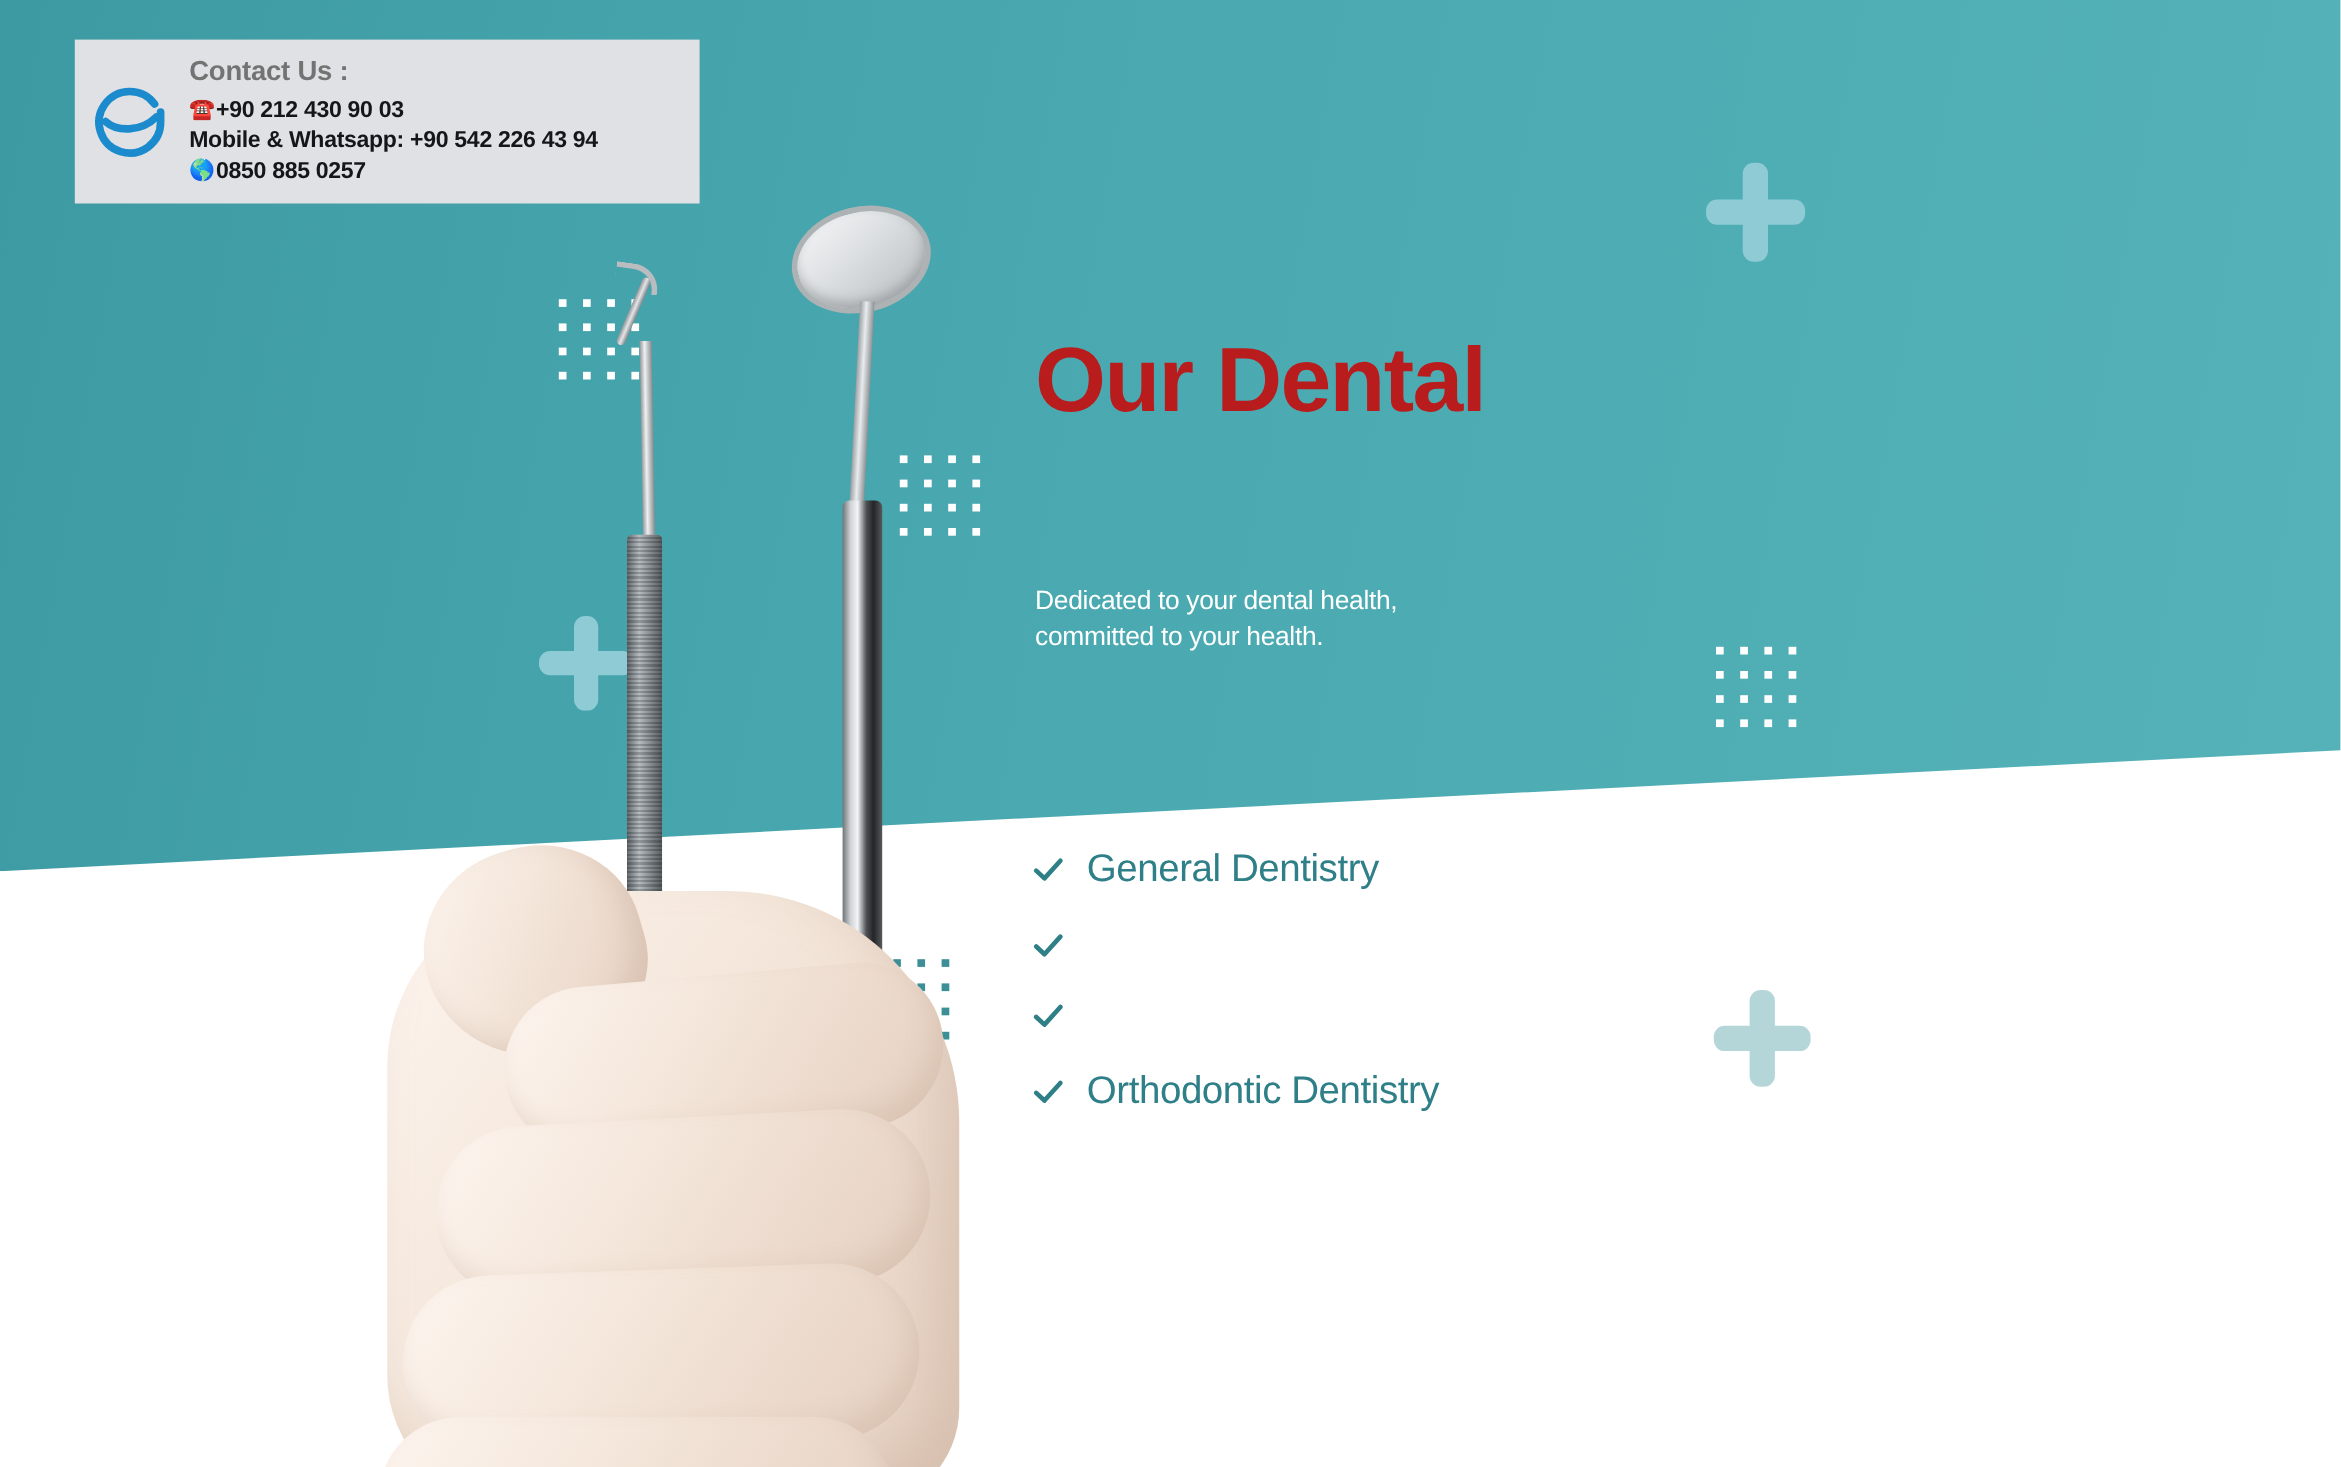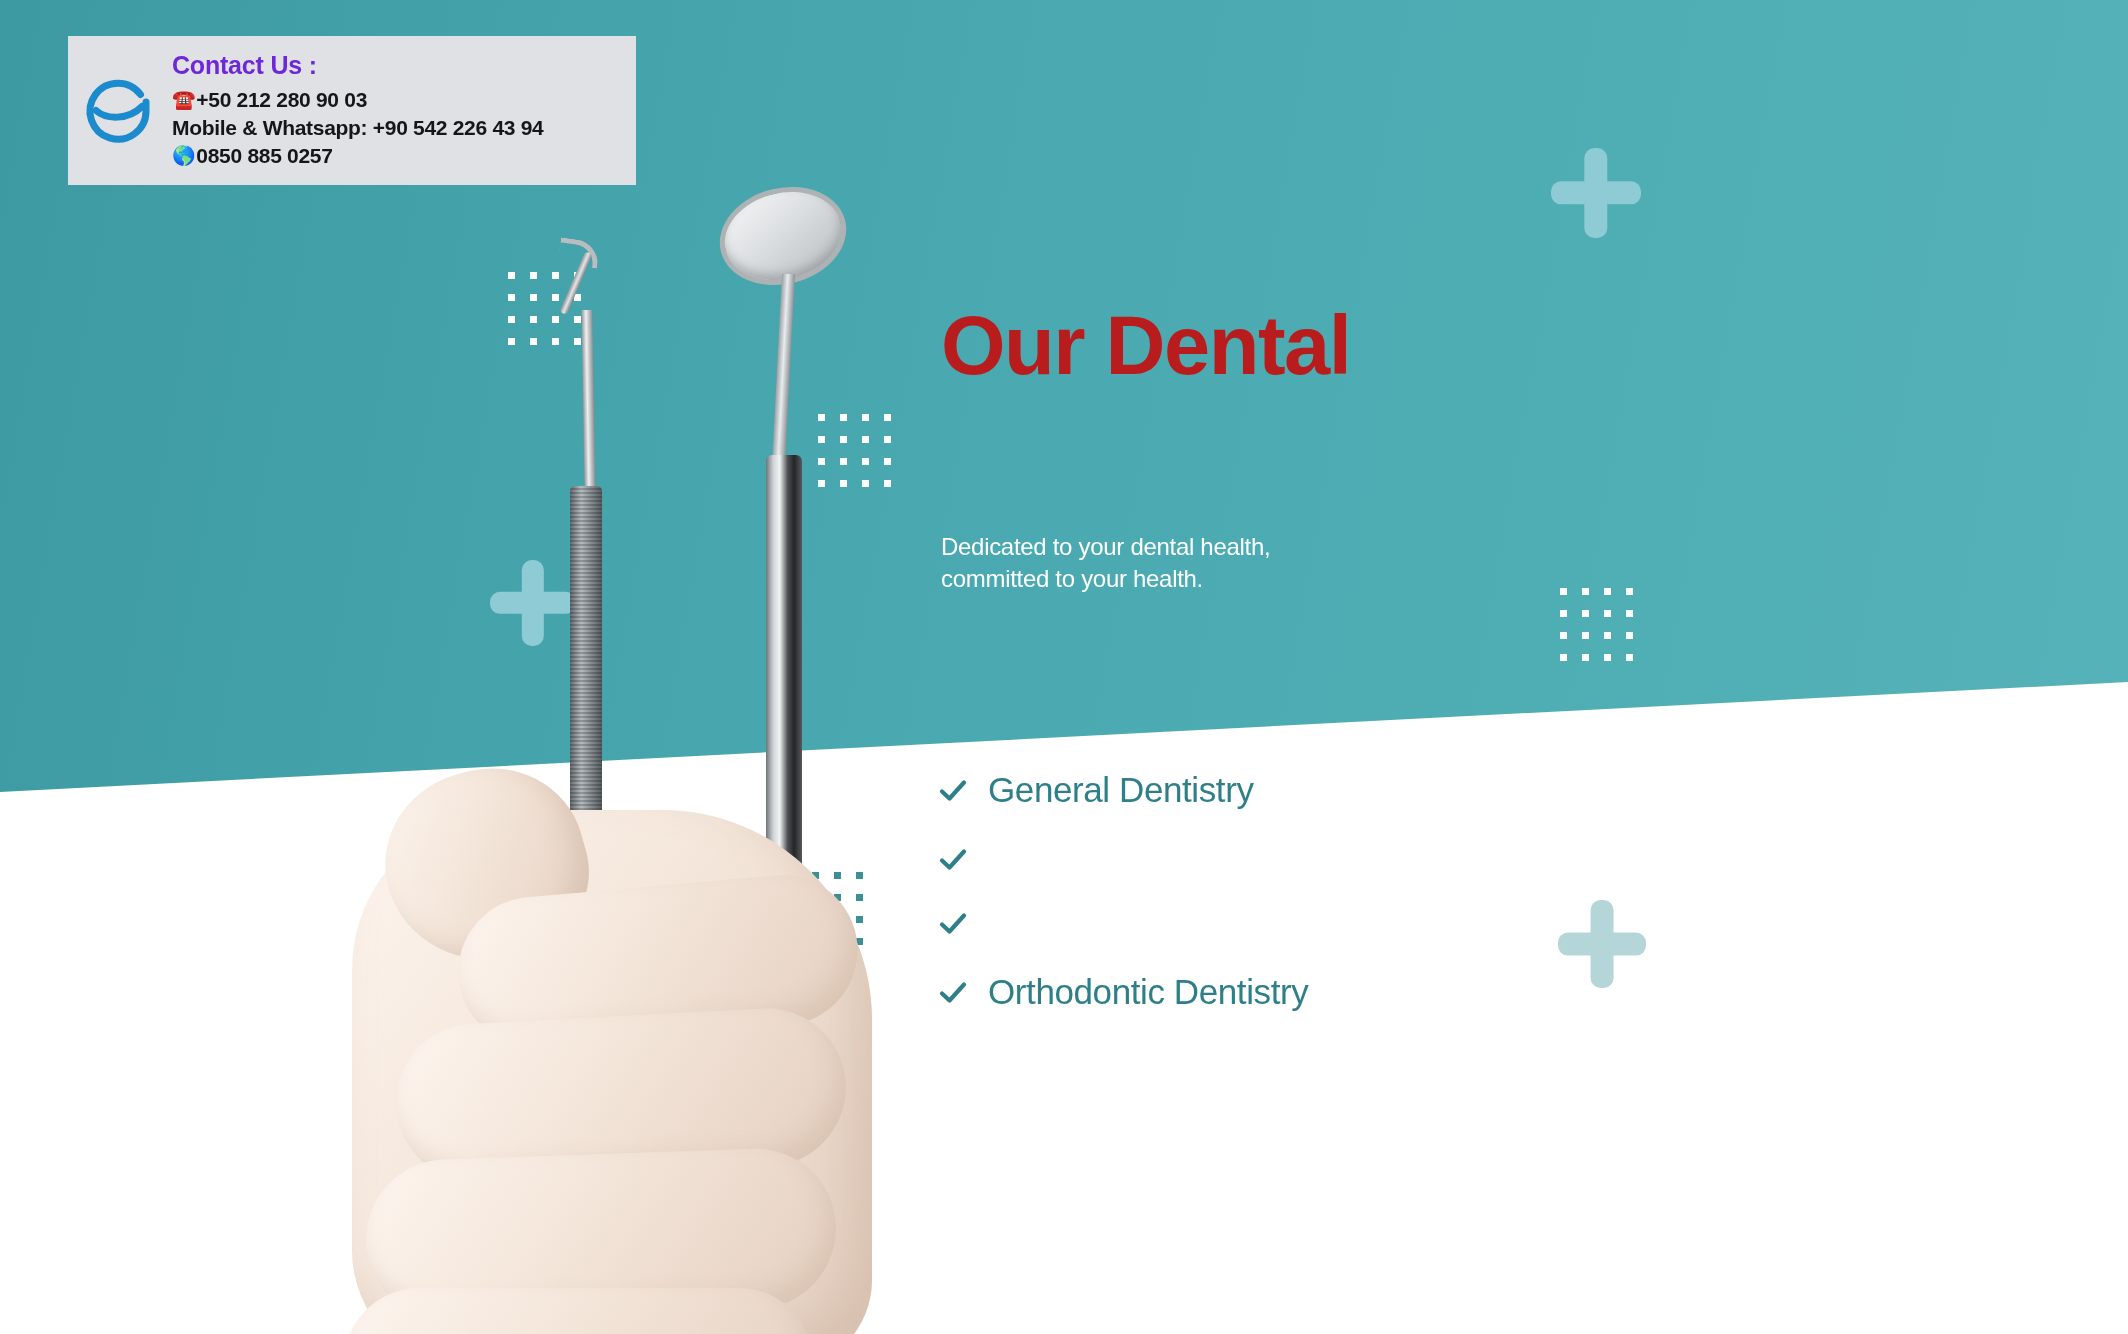--- a/index.html
+++ b/index.html
@@ -56,21 +56,21 @@
     left:68px; top:36px;
     width:568px; height:149px;
     background:#e0e1e4;
     display:flex;
     align-items:center;
     padding:0 10px 0 14px;
   }
   #brand-logo { flex:0 0 auto; width:74px; height:74px; margin-right:16px; }
   #contact-lines { display:flex; flex-direction:column; justify-content:center; }
   .contact-title {
-    font-size:25px; font-weight:bold; color:#6d28d9;
+    font-size:25px; font-weight:bold; color:#737373;
     letter-spacing:-0.2px; margin-bottom:6px;
   }
   .contact-line {
     font-size:21px; font-weight:bold; color:#15161a;
     line-height:1.33; letter-spacing:-0.3px;
     white-space:nowrap;
     display:flex; align-items:center;
   }
   .contact-line .emj { font-size:19px; margin-right:1px; }
 
@@ -333,21 +333,21 @@
     <span id="brand-logo">
       <svg viewBox="0 0 74 74" width="74" height="74" aria-hidden="true">
         <path d="M58.5 20.5A28 28 0 1 0 64 37v-9" fill="none" stroke="#1b8bce" stroke-width="7" stroke-linecap="round"></path>
         <path d="M14 36.5c10 9 32 10 46 -4" fill="none" stroke="#1b8bce" stroke-width="7" stroke-linecap="round"></path>
       </svg>
     </span>
     <div id="contact-lines">
       <div class="contact-title">Contact Us :</div>
       <div class="contact-line">
         <span class="emj">☎️</span>
-        <span>+50 212 280 90 03</span>
+        <span>+90 212 430 90 03</span>
       </div>
       <div class="contact-line">Mobile &amp; Whatsapp: +90 542 226 43 94</div>
       <div class="contact-line">
         <span class="emj">🌎</span>
         <span>0850 885 0257</span>
       </div>
     </div>
   </div>
 
   <h1 id="hero-heading">

